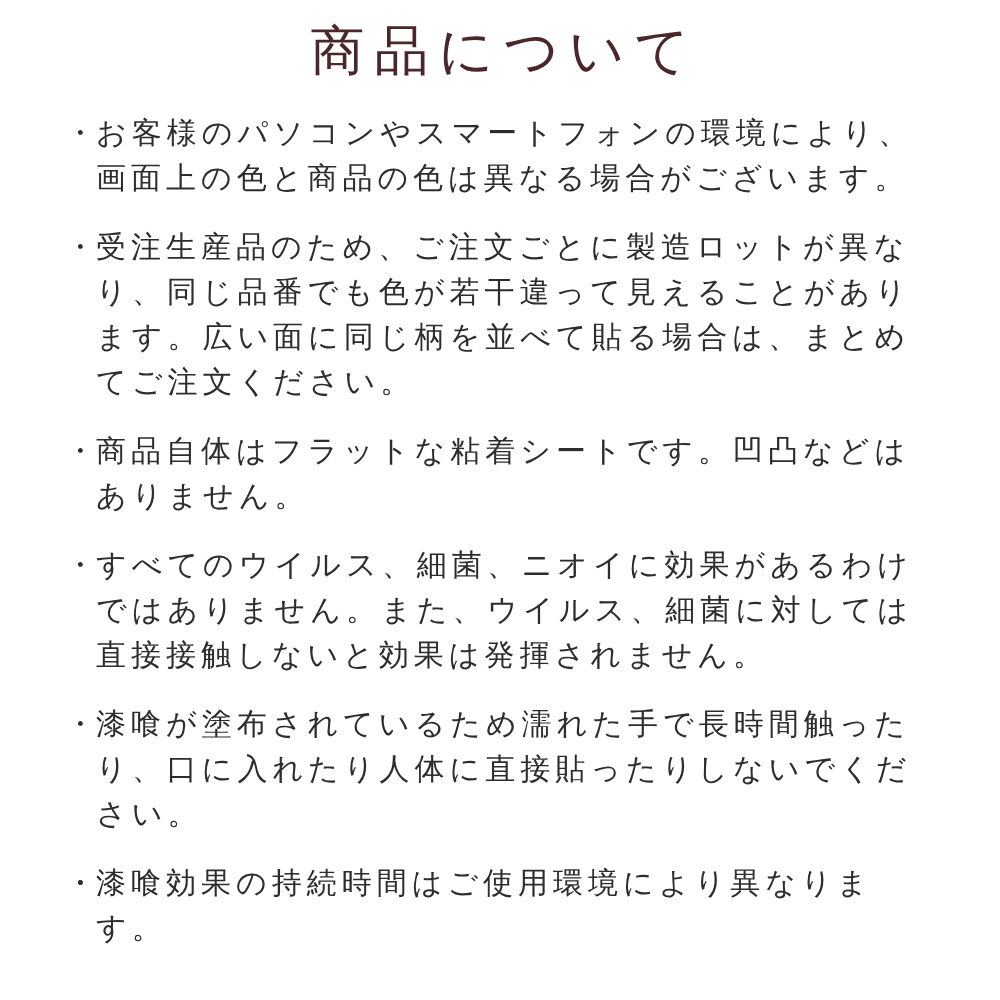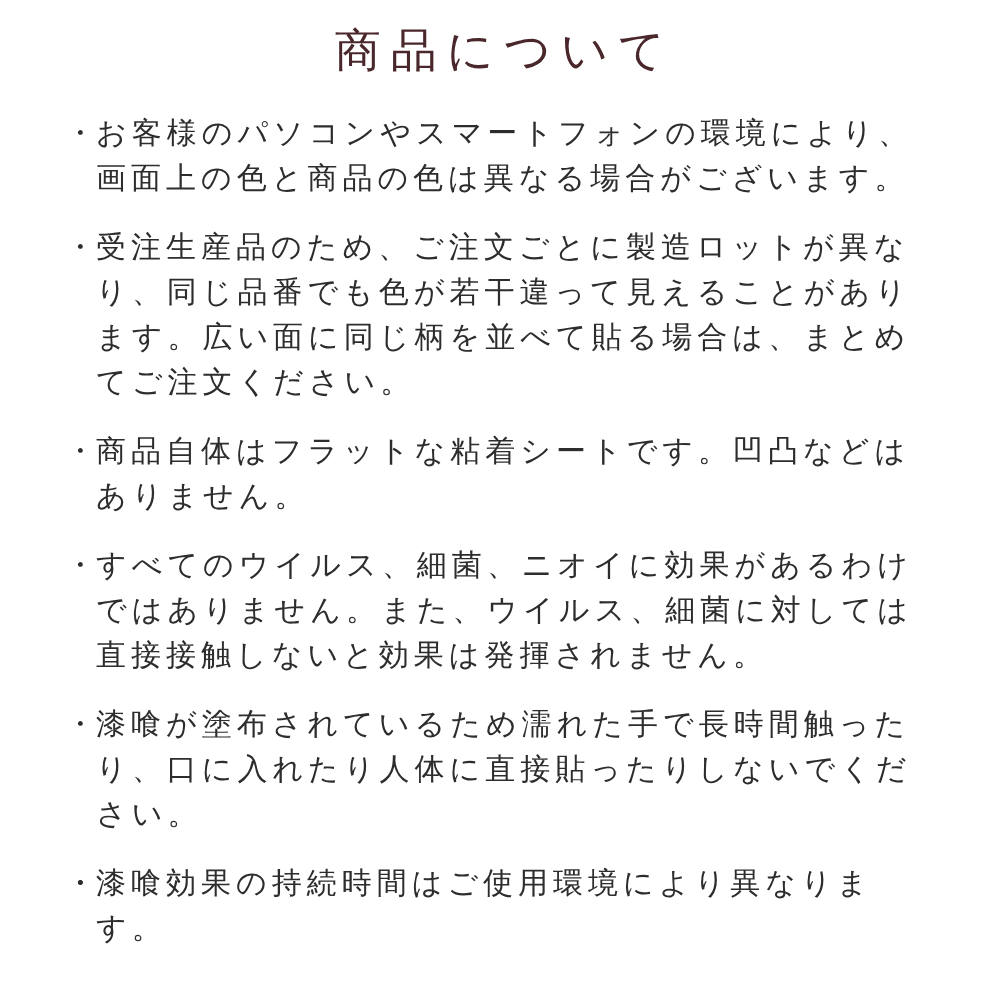--- a/index.html
+++ b/index.html
@@ -13,21 +13,21 @@
     height: 1000px;
     background: #ffffff;
     overflow: hidden;
     font-family: "Liberation Sans", "DejaVu Sans", sans-serif;
     box-sizing: border-box;
   }
   .page-title {
     margin: 0;
     padding-top: 22px;
     text-align: center;
-    font-size: 46px;
+    font-size: 54px;
     line-height: 56px;
     font-weight: 400;
     color: #4a272b;
     letter-spacing: 10px;
     text-indent: 10px; 
   }
   .notes {
     margin: 32px 66px 0 69px;
     padding: 0;
     list-style: none;

